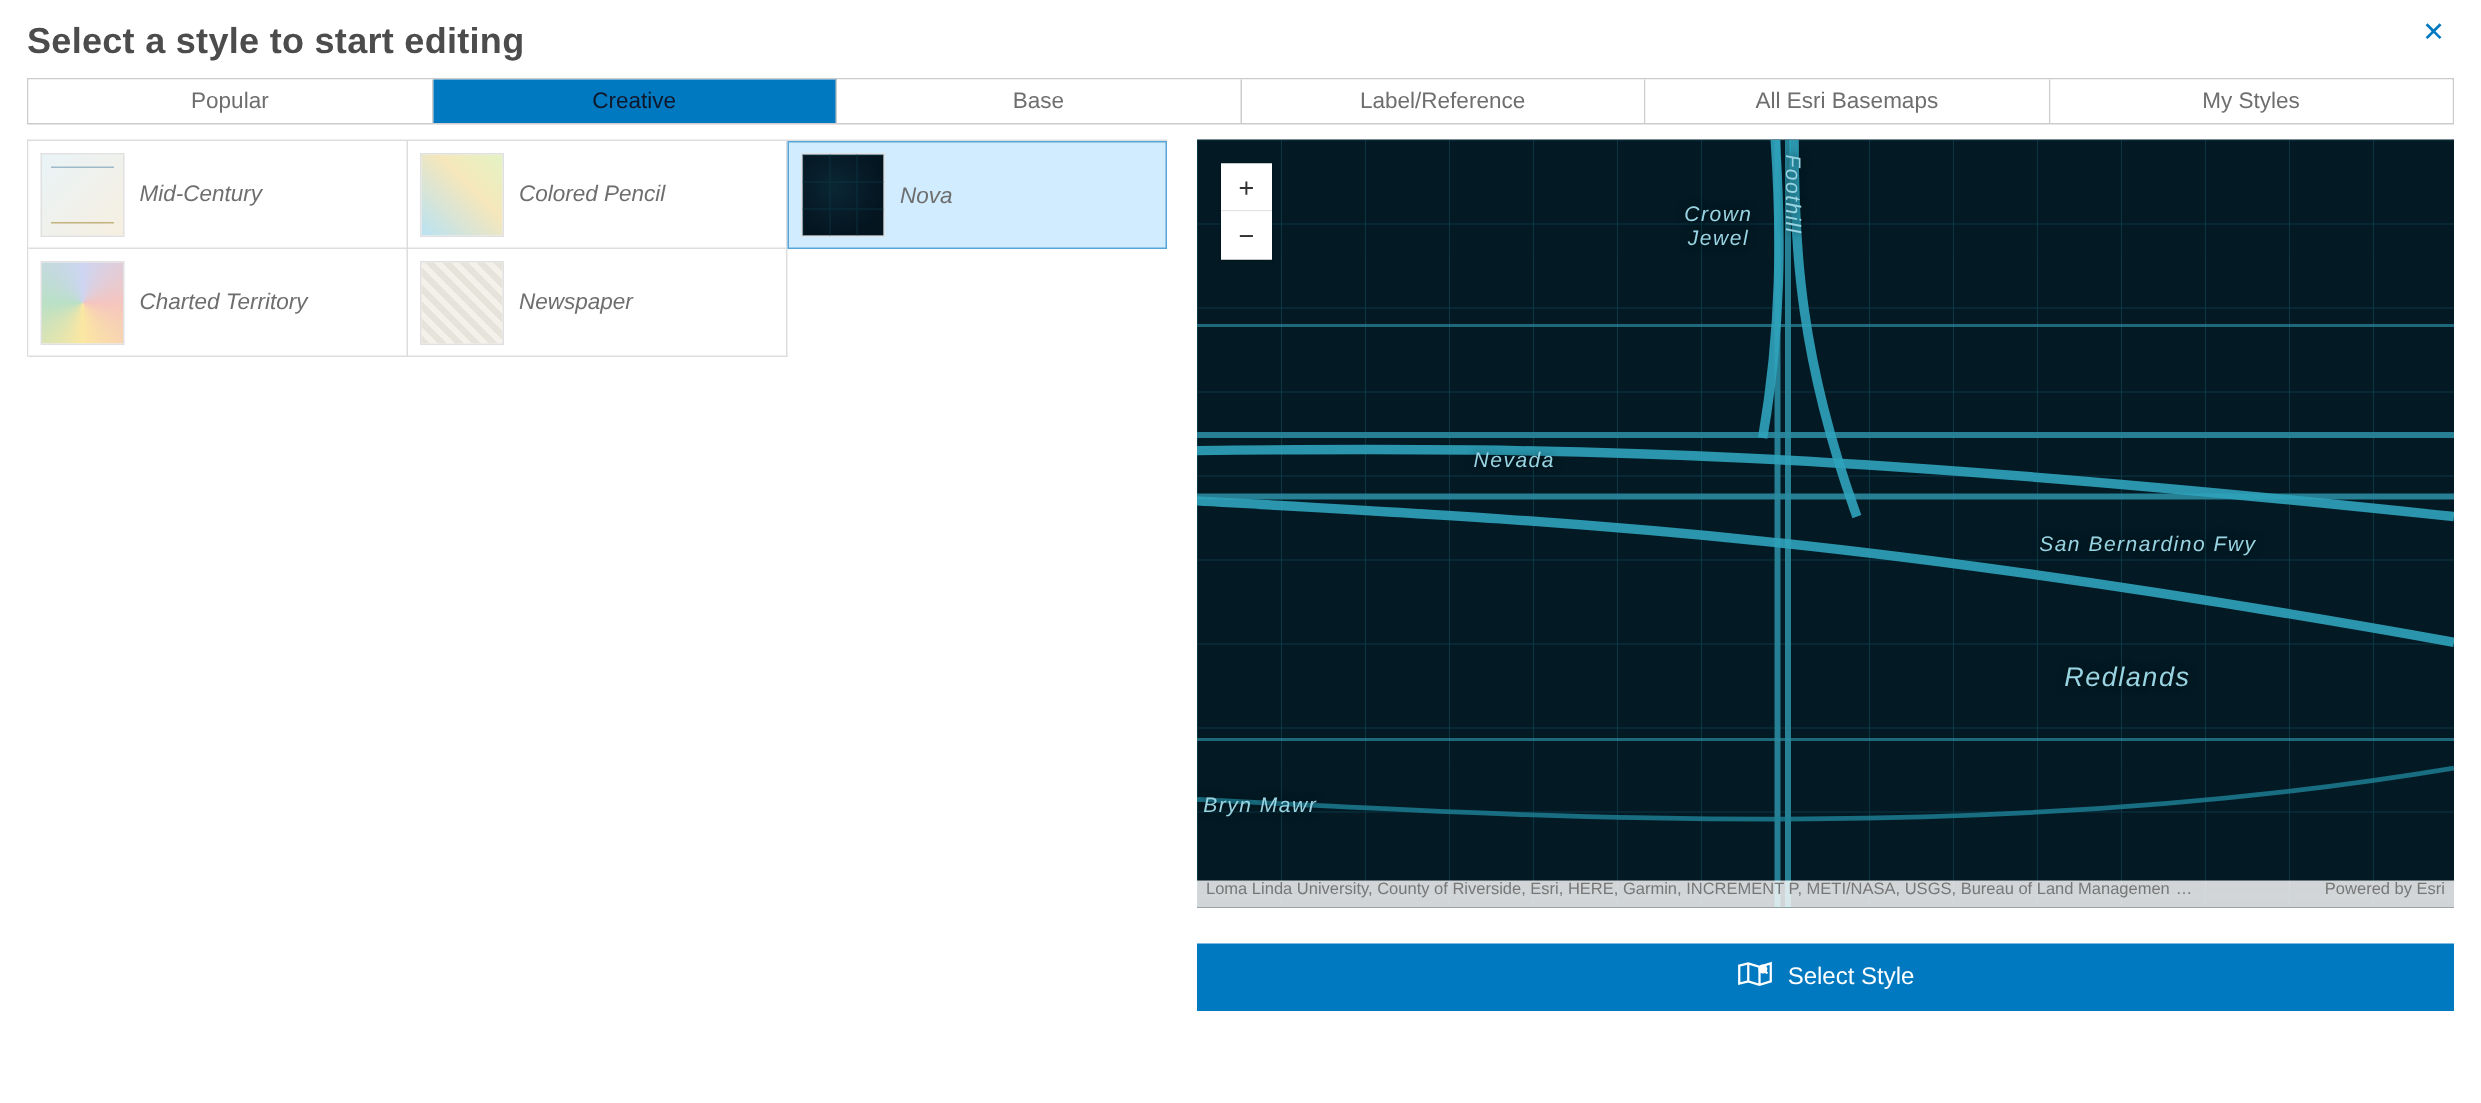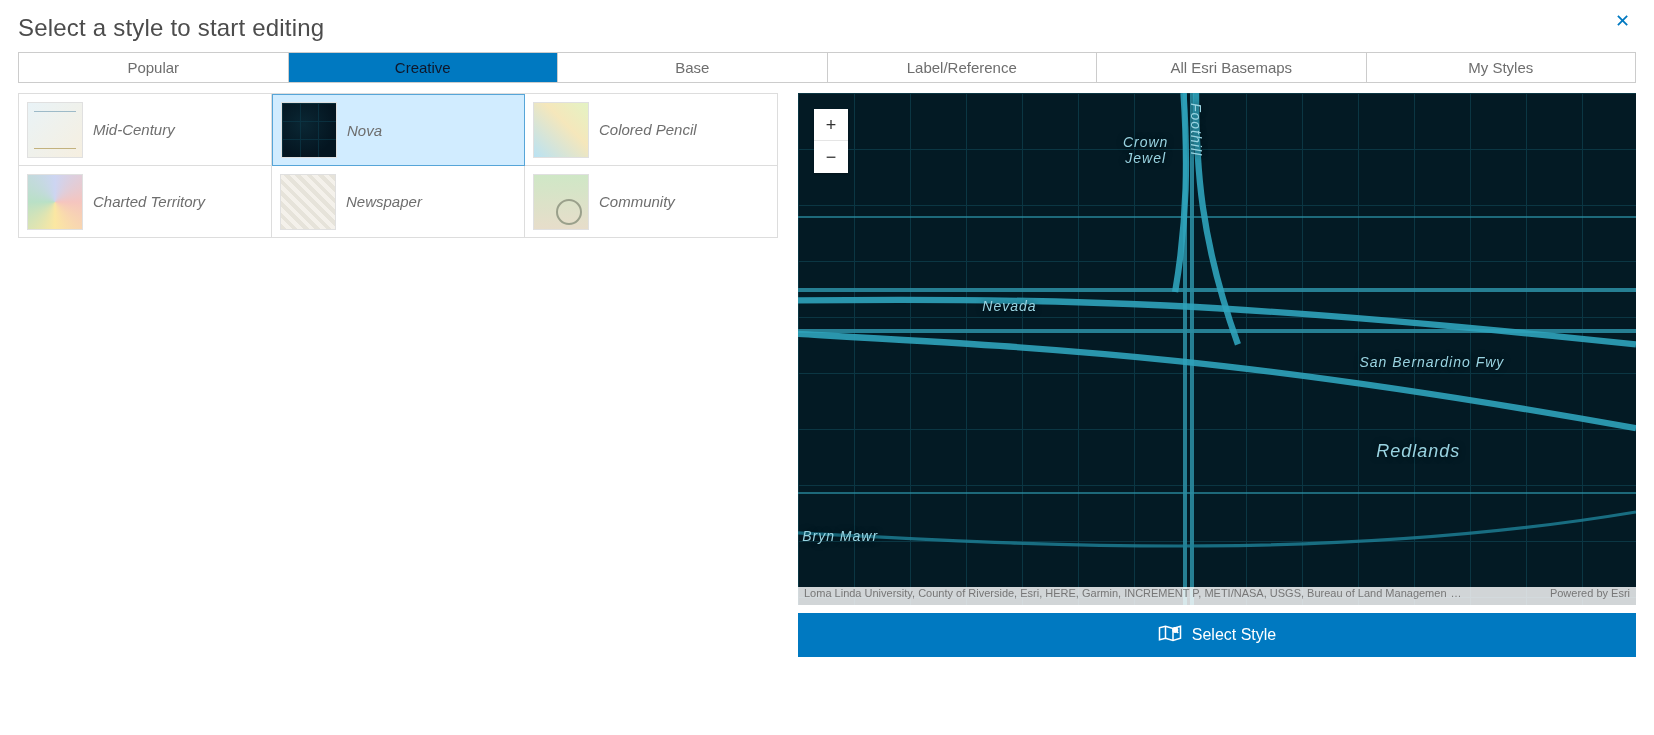--- a/index.html
+++ b/index.html
@@ -15,21 +15,21 @@
     --map-line2: #1c6b7f;
     --map-label: #99d4e2;
   }
   * { box-sizing: border-box; }
   html, body { margin:0; padding:0; font-family: "Avenir Next", "Segoe UI", Arial, sans-serif; color: var(--text); font-size:14px; }
   body { width:1654px; height:735px; position:relative; background:#fff; }
 
   .page { padding: 8px 18px 0 18px; }
 
   .header { display:flex; align-items:flex-start; justify-content:space-between; }
-  .title { font-size:24px; font-weight:400; letter-spacing:0.2px; margin: 6px 0 10px 0; }
+  .title { font-size:24px; font-weight:700; letter-spacing:0.2px; margin: 6px 0 10px 0; }
   .close-x { color:var(--blue); font-size:18px; cursor:pointer; padding:4px 6px; line-height:1; }
 
   
   .tabs { display:flex; border:1px solid var(--border); border-radius:0; }
   .tab { flex:1; text-align:center; padding:6px 8px; font-size:15px; color:var(--muted); cursor:pointer; background:#fff; border-right:1px solid var(--border); }
   .tab:last-child { border-right:none; }
   .tab.active { background:var(--blue); color:#0f172a; }
 
   
   .main { display:flex; gap:20px; margin-top:10px; }
@@ -68,21 +68,21 @@
   .road.v { width:4px; height:100%; }
   .freeway { position:absolute; inset:0; }
   .map-label { position:absolute; color:var(--map-label); font-style:italic; font-size:14px; letter-spacing:1px; text-shadow:0 0 6px rgba(0,0,0,.6); white-space:nowrap; }
   .map-zoom { position:absolute; top:16px; left:16px; width:34px; background:#fff; display:flex; flex-direction:column; box-shadow:0 1px 2px rgba(0,0,0,.25); }
   .map-zoom button { height:32px; border:none; border-bottom:1px solid #e5e5e5; background:#fff; font-size:18px; line-height:1; cursor:pointer; color:#333; }
   .map-zoom button:last-child { border-bottom:none; }
 
   .attrib { position:absolute; left:0; right:0; bottom:0; height:18px; display:flex; align-items:flex-start; justify-content:space-between; padding:0 6px; background:rgba(255,255,255,.82); color:#777; font-size:11px; }
   .attrib .dots::after { content:"…"; margin-left:4px; }
 
-  .select-btn { margin-top:8px; width:100%; background:var(--blue); color:#fff; border:none; padding:10px 14px; font-size:16px; cursor:pointer; display:flex; align-items:center; justify-content:center; gap:10px; }
+  .select-btn { margin-top:24px; width:100%; background:var(--blue); color:#fff; border:none; padding:10px 14px; font-size:16px; cursor:pointer; display:flex; align-items:center; justify-content:center; gap:10px; }
   .select-btn svg { width:24px; height:20px; }
 </style>
 </head>
 <body>
 
 <div class="page">
   <div class="header">
     <div class="title">Select a style to start editing</div>
     <div class="close-x">✕</div>
   </div>
@@ -96,39 +96,35 @@
       <div class="tab">My Styles</div>
     </div>
 
   <div class="main">
     <div class="left">
       <div class="grid" id="style-grid">
           <div class="card">
             <div class="thumb th-midcentury"></div>
             <span class="card-label">Mid-Century</span>
           </div>
+          <div class="card">
+            <div class="thumb th-coloredpencil"></div>
+            <span class="card-label">Colored Pencil</span>
+          </div>
           <div class="card selected">
             <div class="thumb th-nova"></div>
             <span class="card-label">Nova</span>
-          </div>
-          <div class="card">
-            <div class="thumb th-coloredpencil"></div>
-            <span class="card-label">Colored Pencil</span>
           </div>
           <div class="card">
             <div class="thumb th-charted"></div>
             <span class="card-label">Charted Territory</span>
           </div>
           <div class="card">
             <div class="thumb th-newspaper"></div>
             <span class="card-label">Newspaper</span>
-          </div>
-          <div class="card">
-            <div class="thumb th-community"></div>
-            <span class="card-label">Community</span>
           </div>
         </div>
     </div>
 
     <div class="right">
       <div class="map-wrap">
         <div class="map-grid"></div>
 
         <div class="road h" style="top:38%;"></div>
         <div class="road h" style="top:46%;"></div>

